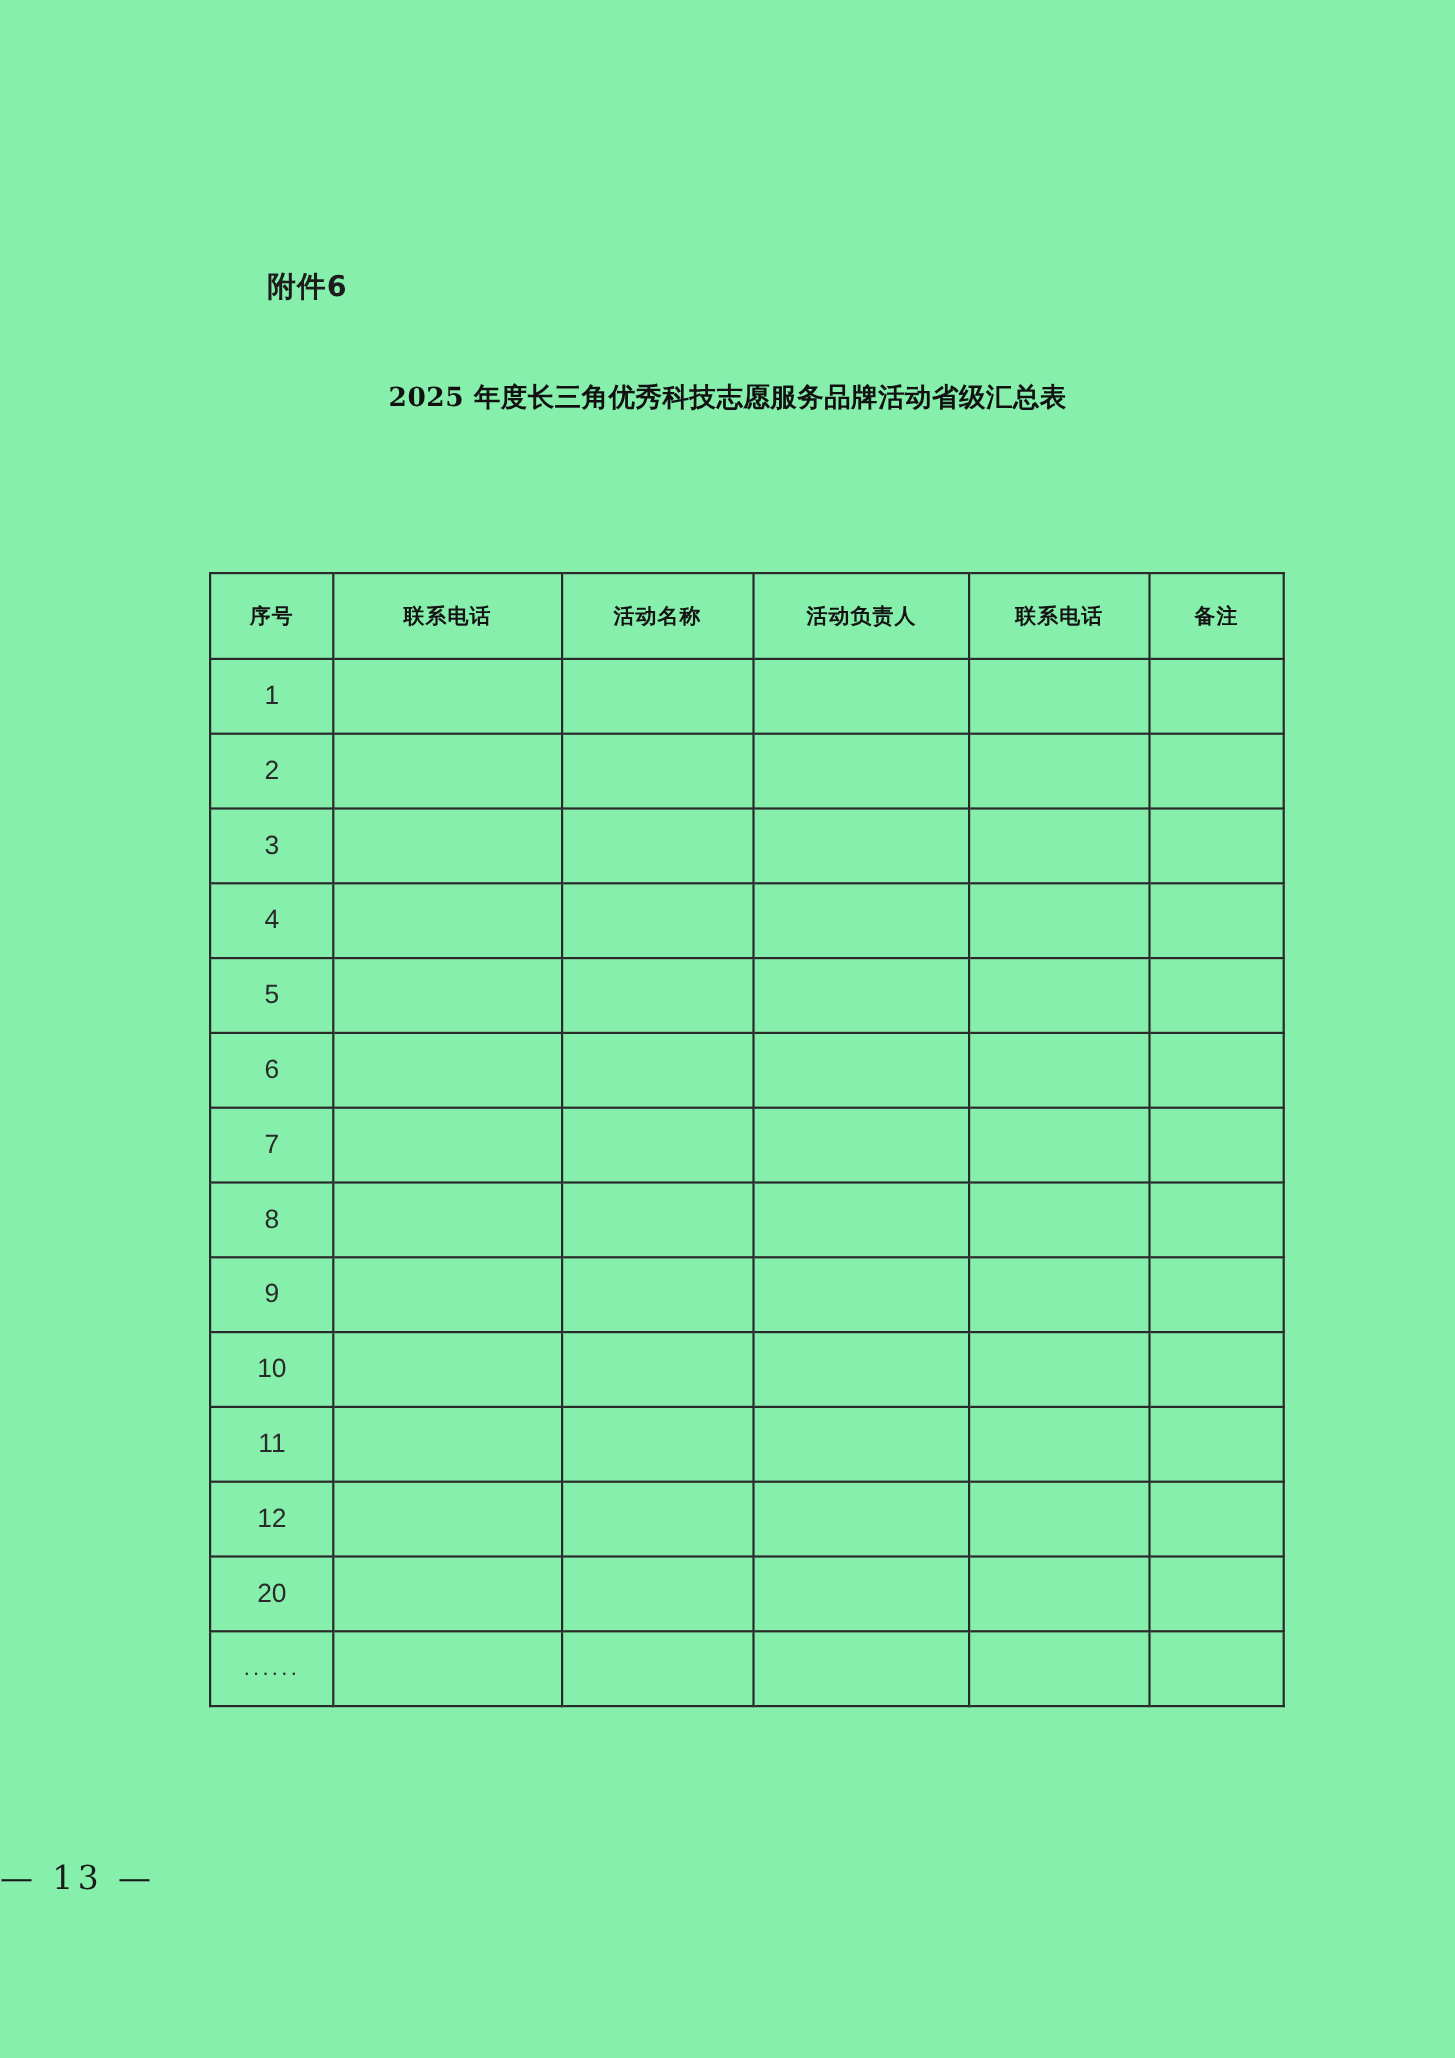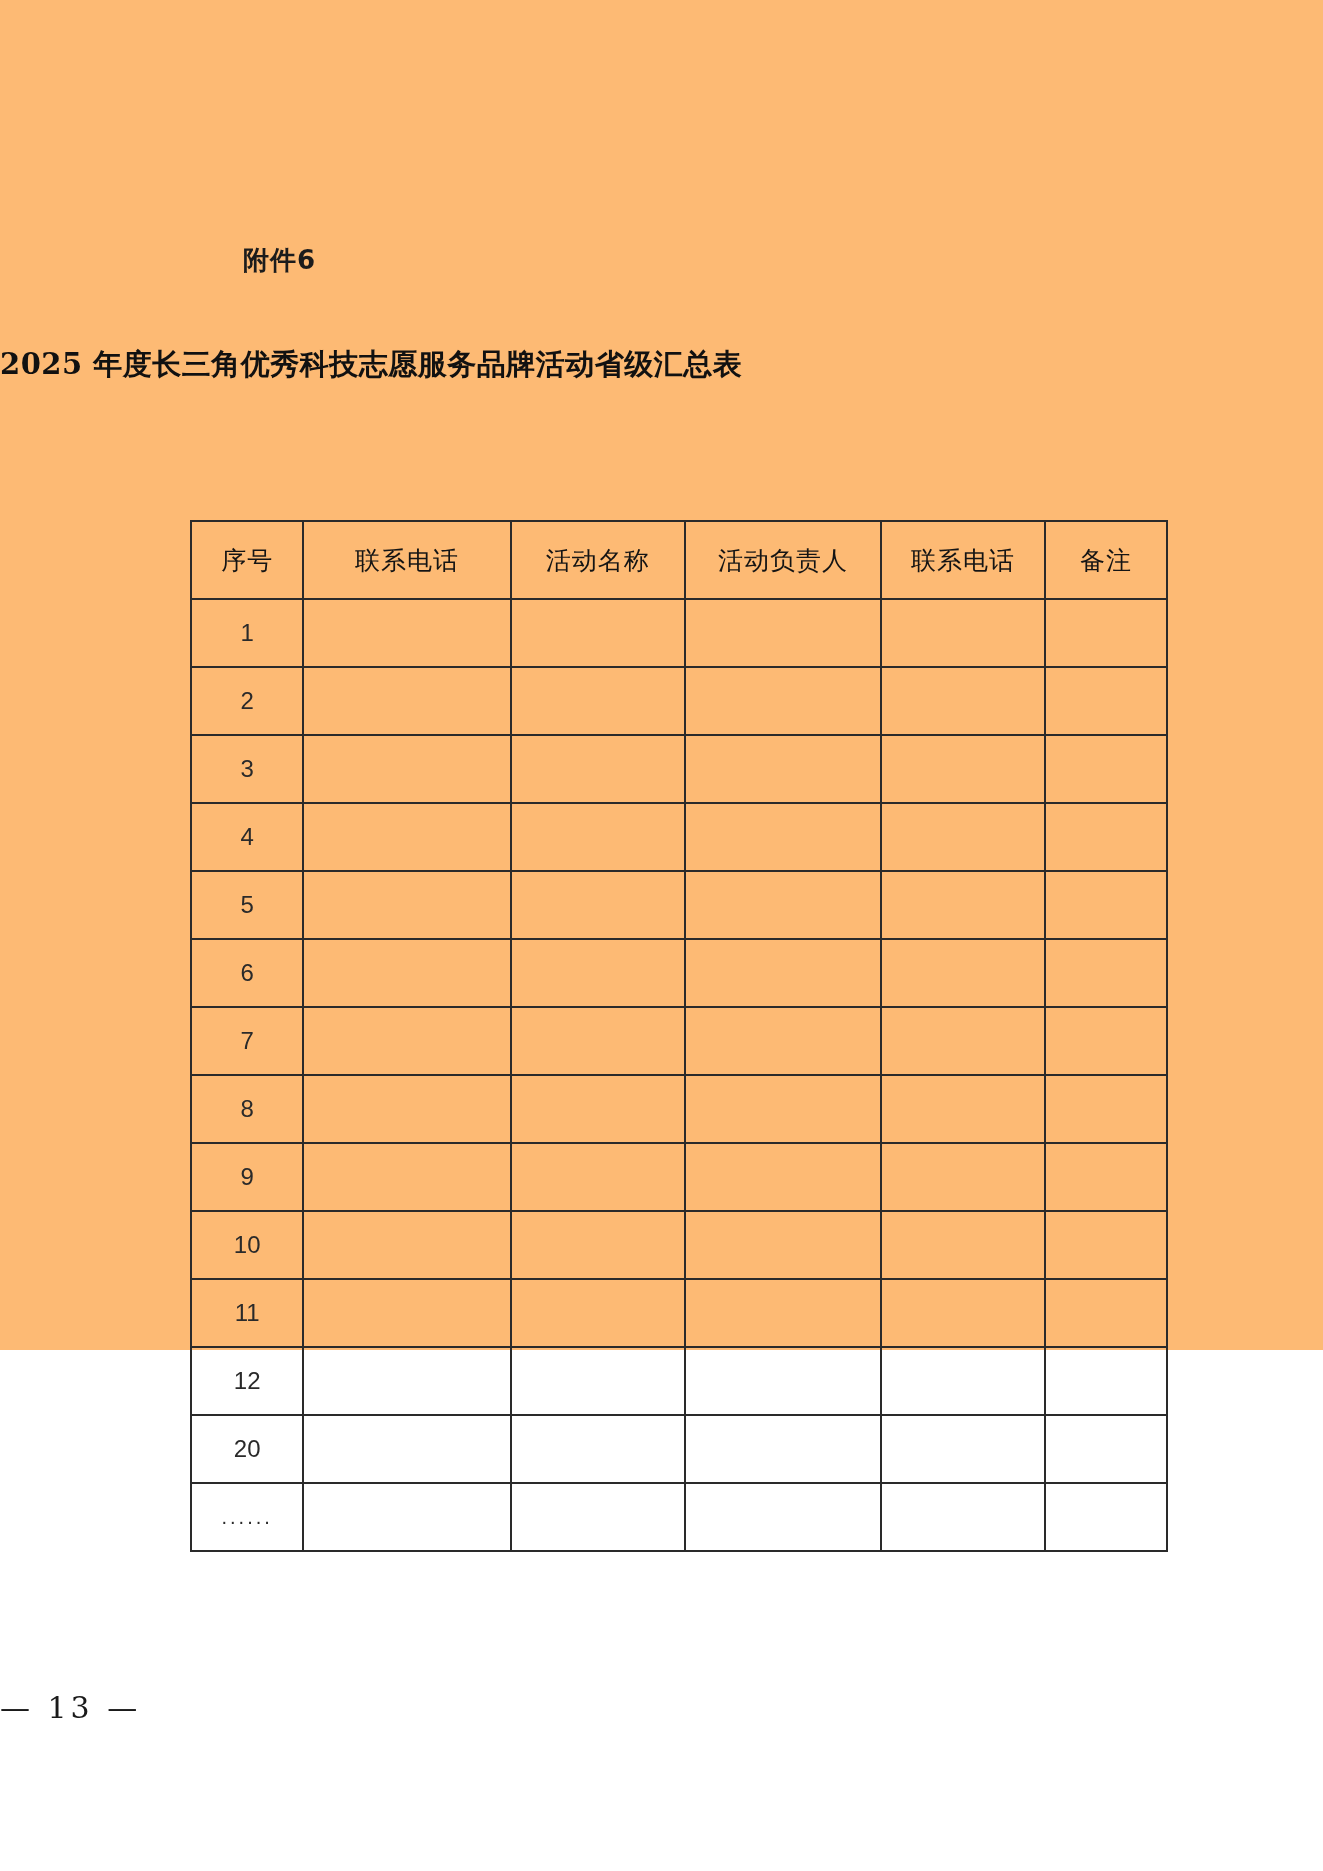--- a/index.html
+++ b/index.html
@@ -13,40 +13,40 @@
     font-family: "Liberation Sans", sans-serif;
     color: #1a1a1a;
     position: relative;
     overflow: hidden;
   }
   .page {
     position: absolute;
     left: 0;
     top: 0;
     width: 1323px;
-    height: 1350px;
-    background: #fdba74;
+    height: 1871px;
+    background: #86efac;
   }
   .attachment-label {
     position: absolute;
     left: 243px;
     top: 243px;
     font-size: 26px;
     font-weight: bold;
     letter-spacing: 1px;
     color: #1c1c1c;
     font-family: "DejaVu Sans", "Liberation Sans", sans-serif;
   }
   .doc-title {
     position: absolute;
     left: 0;
     top: 345px;
     width: 1323px;
-    text-align: left;
-    font-size: 29px;
+    text-align: center;
+    font-size: 24px;
     font-weight: bold;
     letter-spacing: 0.5px;
     color: #111111;
     font-family: "DejaVu Serif", "Liberation Serif", serif;
   }
   .subtitle {
     position: absolute;
     left: 243px;
     top: 455px;
     font-size: 25px;
@@ -68,22 +68,22 @@
   }
   table.summary th,
   table.summary td {
     border: 2px solid #2a2a2a;
     height: 66px;
     padding: 0;
     text-align: center;
     vertical-align: middle;
   }
   table.summary th {
-    font-size: 25px;
-    font-weight: normal;
+    font-size: 19px;
+    font-weight: bold;
     color: #141414;
     font-family: "DejaVu Sans", "Liberation Sans", sans-serif;
     letter-spacing: 1px;
     height: 76px;
     margin-top: 20px;
   }
   table.summary td.idx {
     font-size: 24px;
     font-weight: normal;
     color: #2a2a2a;

